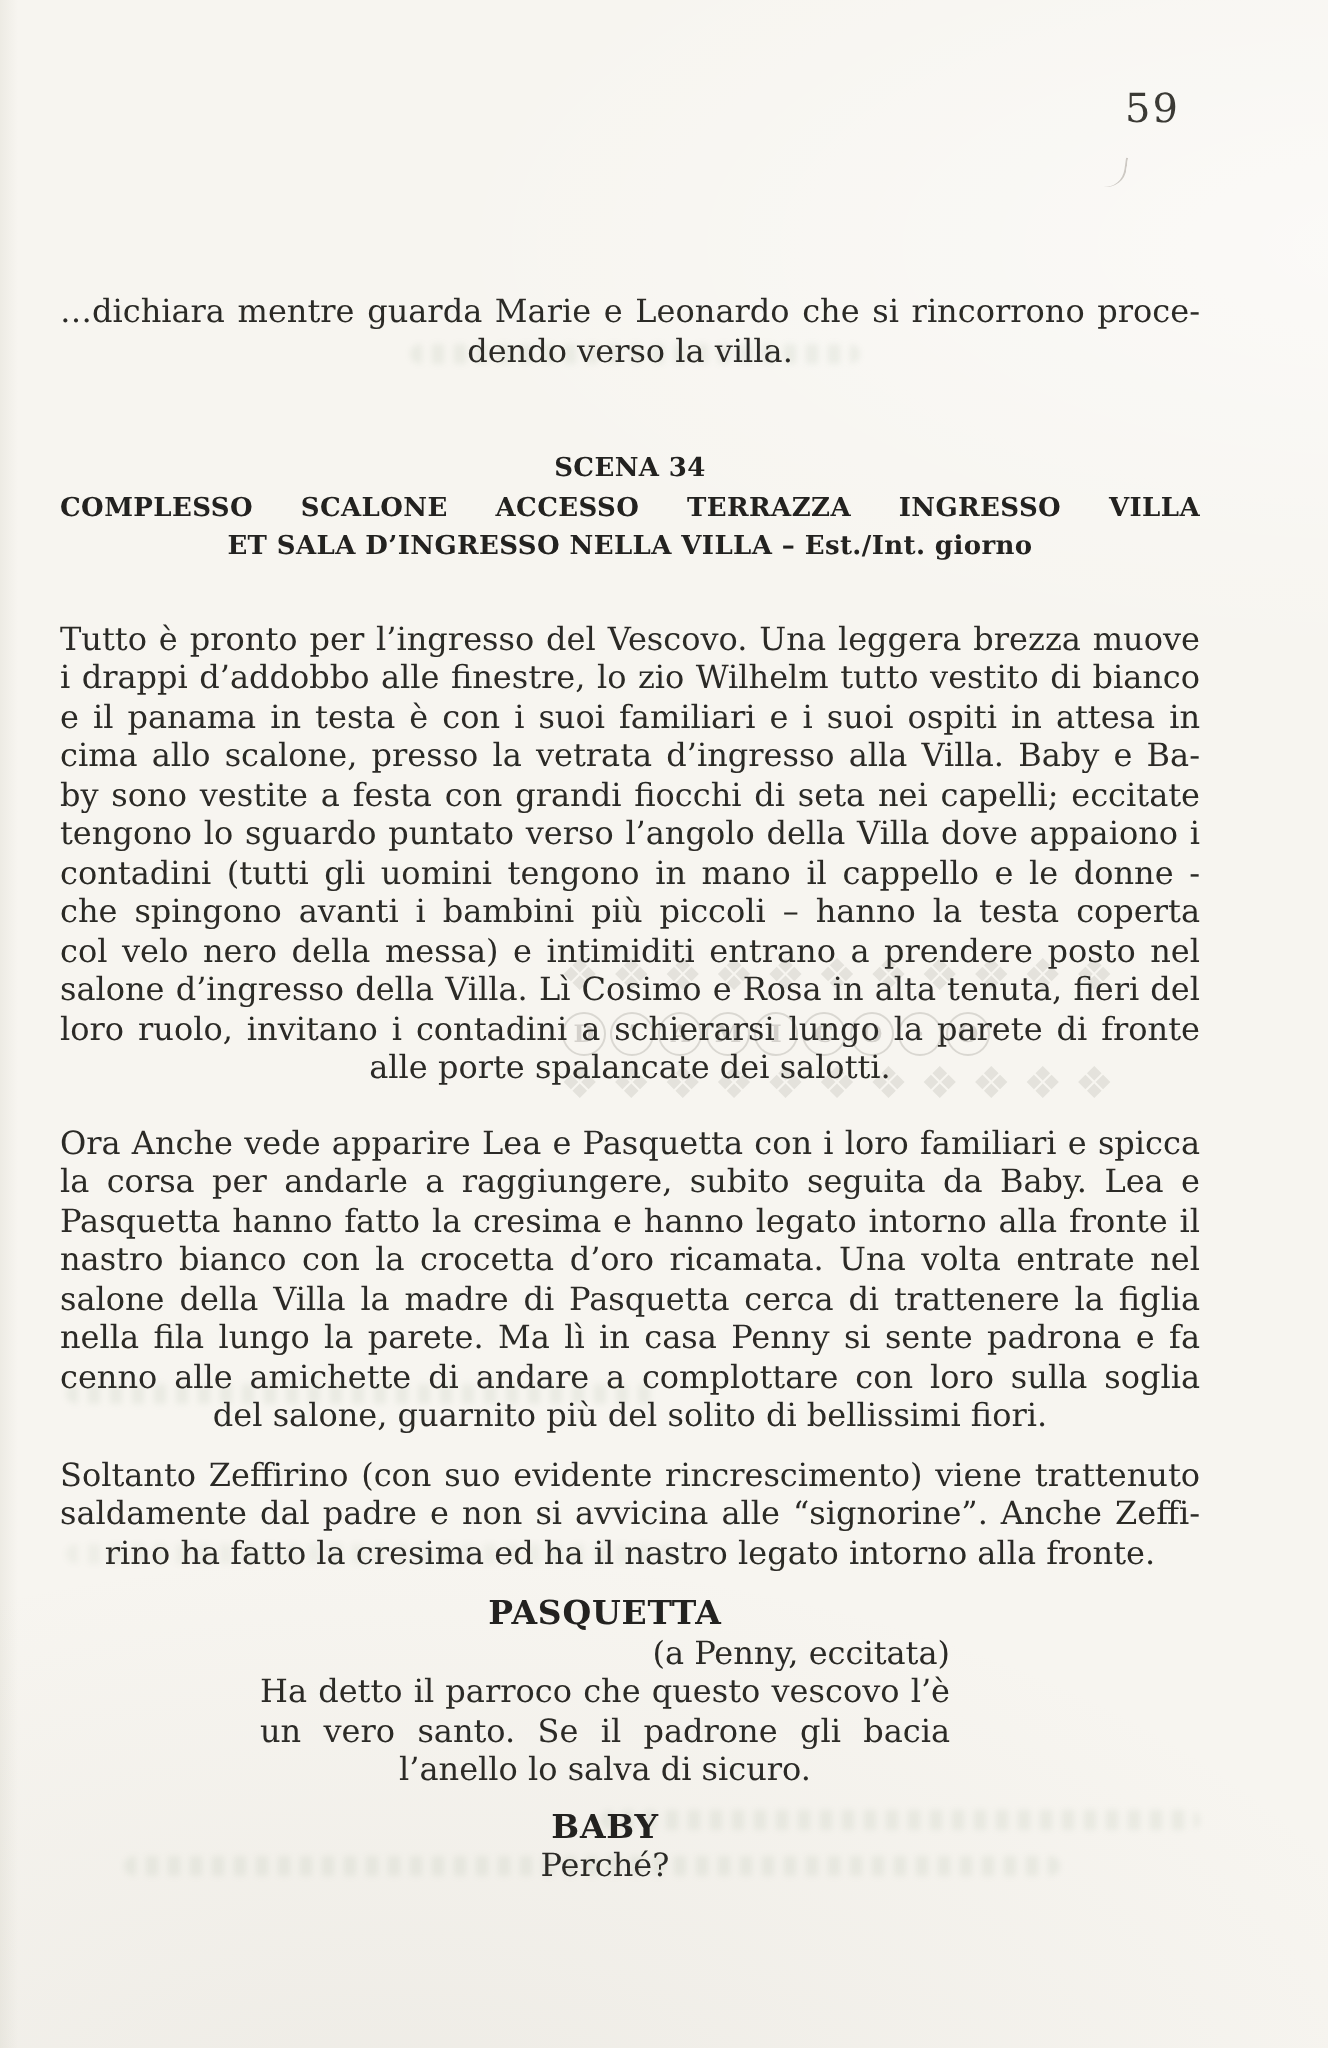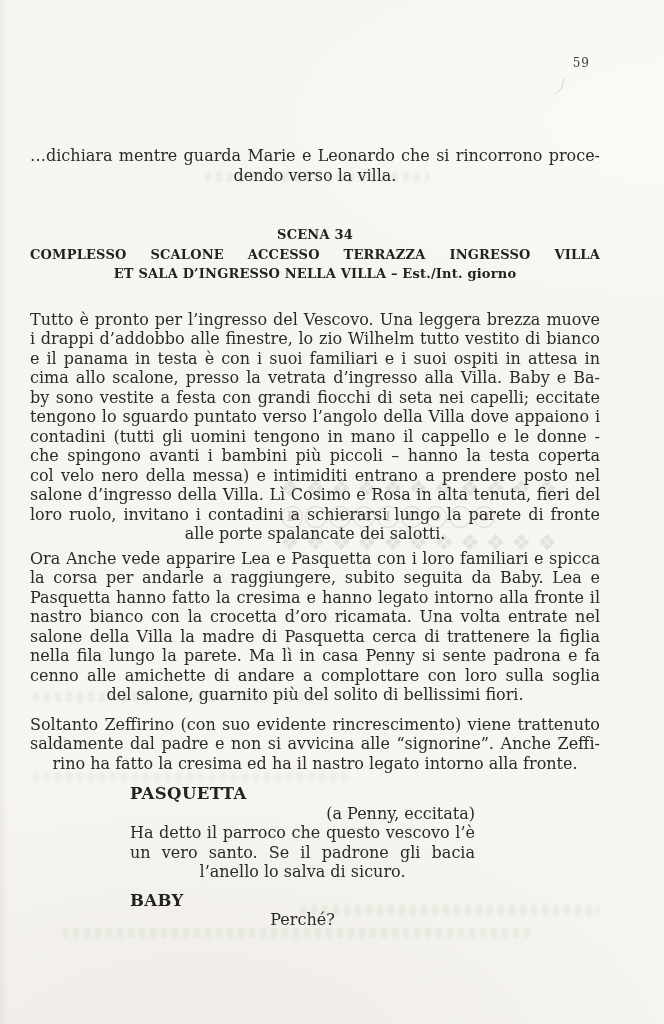--- a/index.html
+++ b/index.html
@@ -13,39 +13,39 @@
   .page{
     position:absolute;inset:0;
     background:
       radial-gradient(ellipse 900px 500px at 30% 105%, rgba(180,175,162,0.14), transparent 60%),
       radial-gradient(ellipse 700px 300px at 105% 12%, rgba(255,255,255,0.5), transparent 70%),
       linear-gradient(90deg, #edebe4 0px, rgba(237,235,228,0) 9px),
       #f7f5f0;
     color:#2b2a26;
   }
   .page-number{
-    position:absolute;top:56px;right:74px;
-    font-size:12px;letter-spacing:1px;color:#3b3a35;
+    position:absolute;top:42px;right:74px;
+    font-size:20px;letter-spacing:1px;color:#3b3a35;
   }
   .content{
     position:absolute;left:30px;top:146px;width:570px;
     font-size:16px;line-height:19.5px;
     z-index:2;
   }
   .jl{text-align:justify;text-align-last:justify;}
   .ll{text-align:center;}
   .para{margin:0 0 11px 0;}
   .intro{margin-bottom:40px;}
   .heading{font-weight:bold;font-size:13px;letter-spacing:.2px;color:#232220;margin-bottom:26px;}
-  .p2{margin-bottom:5px;}
+  .p2{margin-bottom:18px;}
   .p3{margin-bottom:10px;}
   .p4{margin-bottom:11px;}
   .dialogue{margin:0 0 9px 0;}
   .speaker{
-    width:345px;margin-left:100px;
+    width:345px;margin-left:100px;text-align:center;
     font-weight:bold;font-size:16.5px;letter-spacing:.4px;color:#232220;
   }
   .paren{width:345px;margin-left:100px;text-align:right;}
   .dlines{width:345px;margin-left:100px;}
   
   .watermark{
     position:absolute;left:280px;top:476px;width:290px;
     z-index:1;color:rgba(112,110,100,0.20);
     text-align:left;user-select:none;
   }

